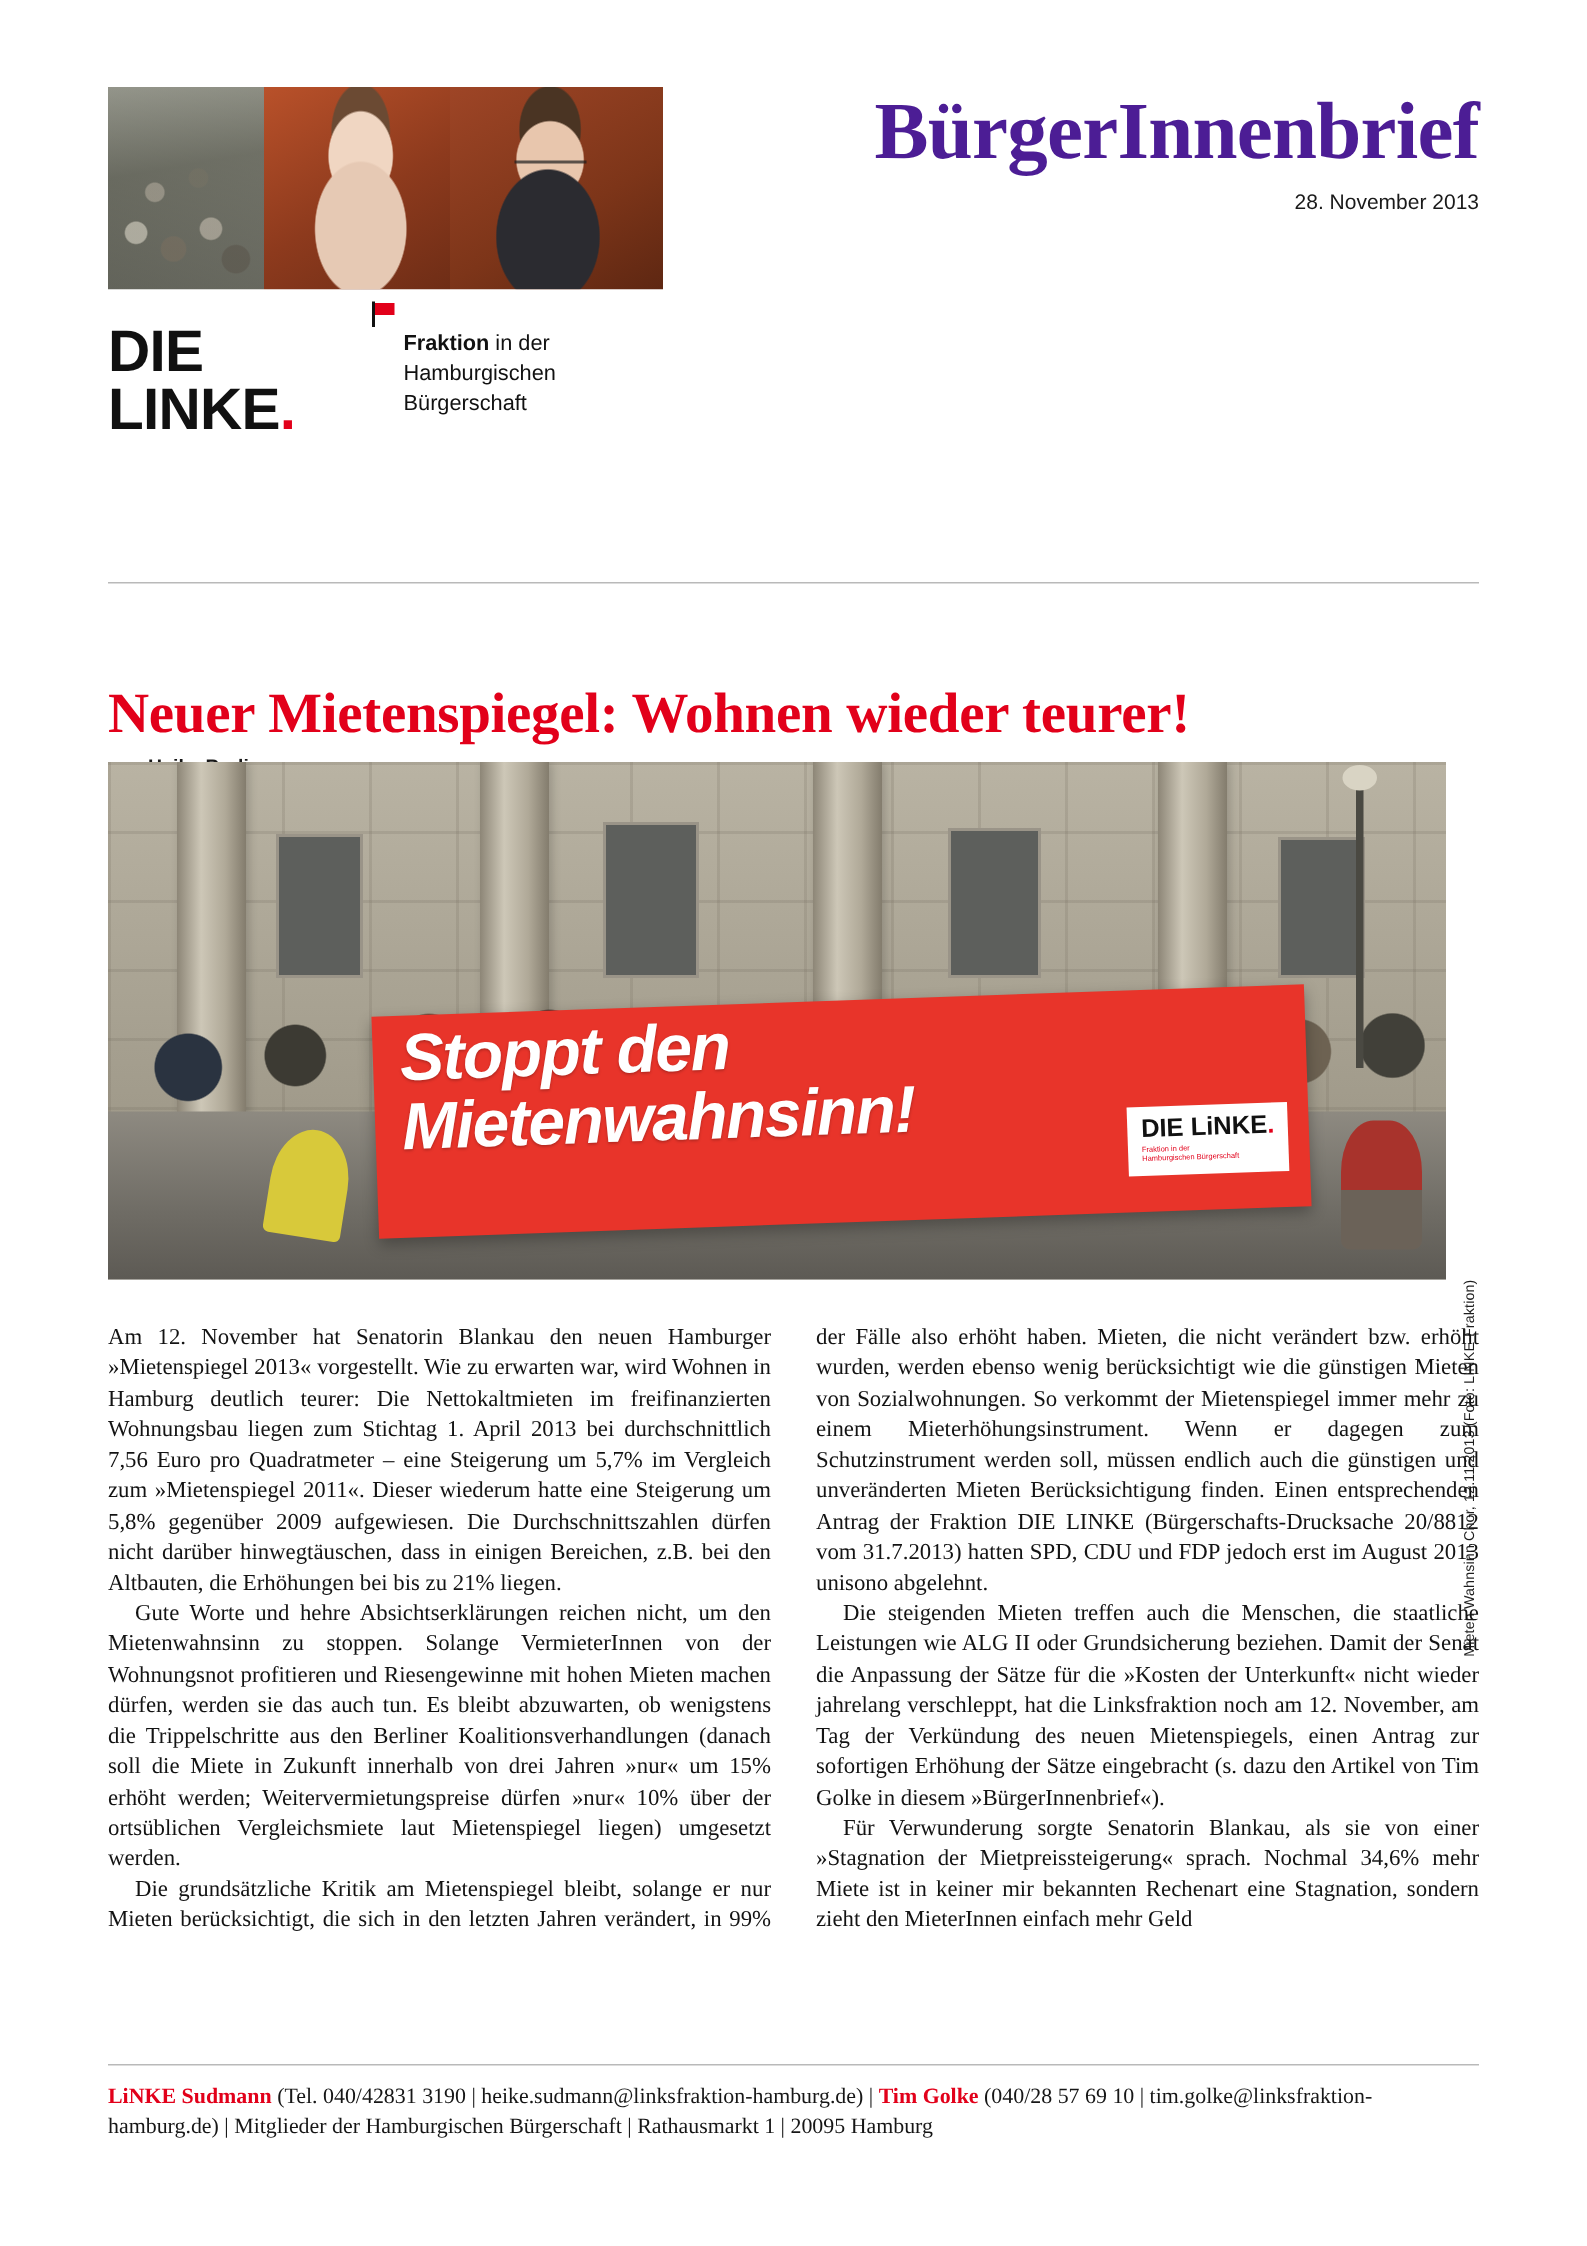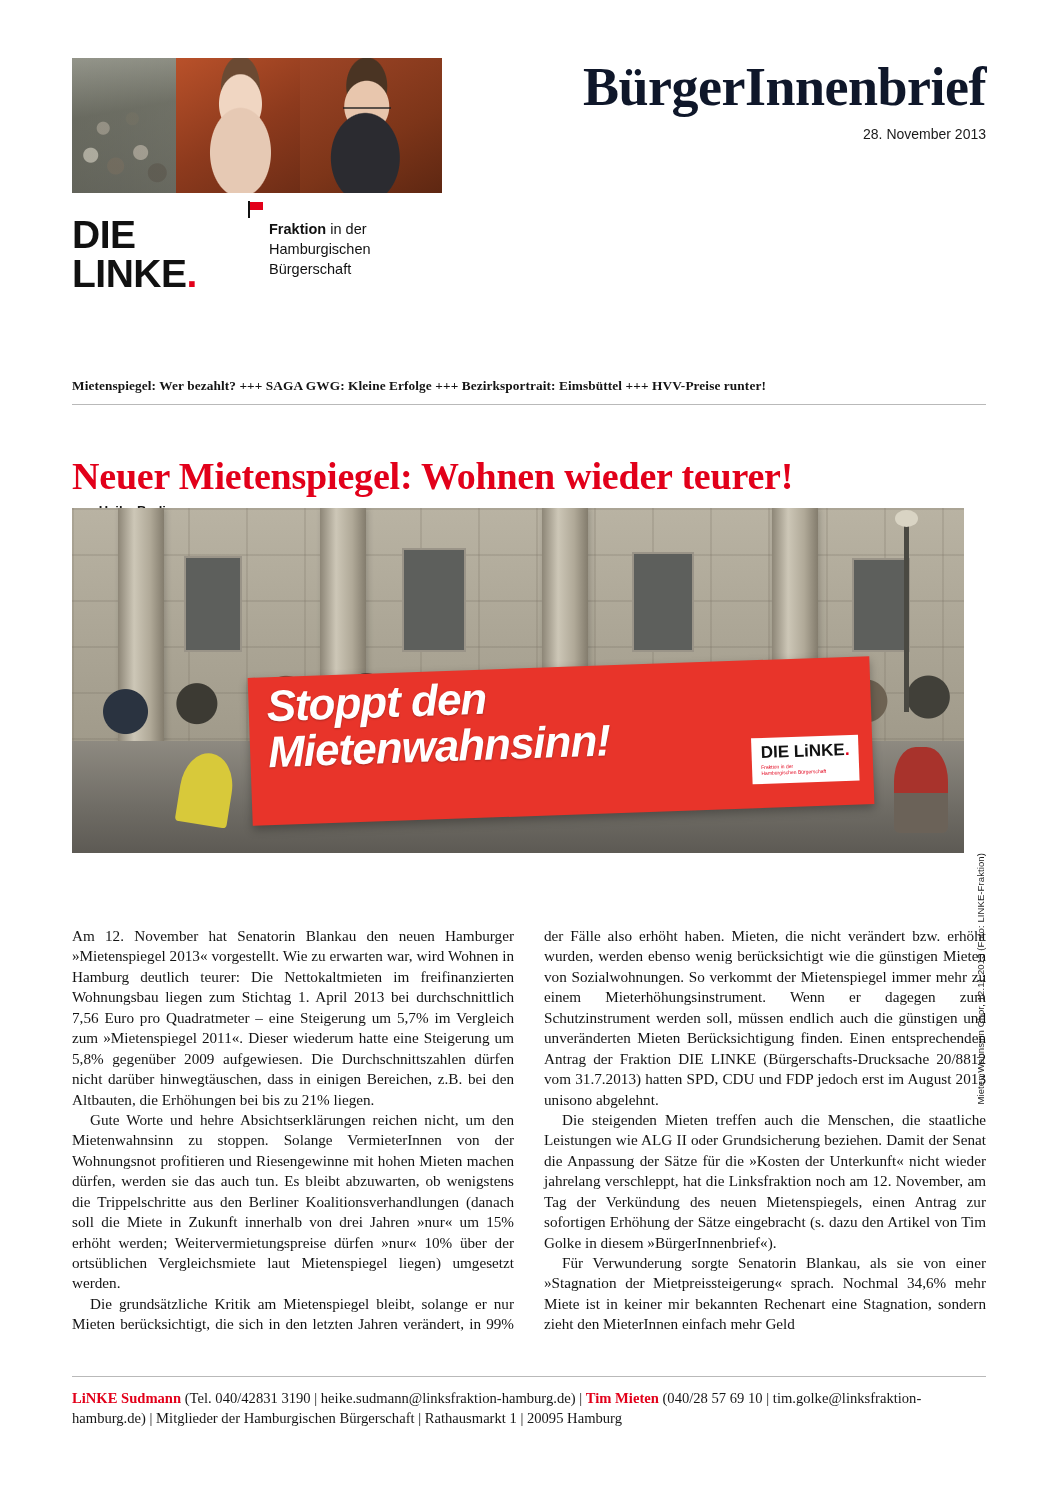--- a/index.html
+++ b/index.html
@@ -127,21 +127,21 @@
     position: absolute;
     right: 0; top: 60px;
     text-align: right;
     width: 520px;
   }
   .brand-title {
     font-family: "Liberation Serif", serif;
     font-weight: bold;
     font-size: 54px;
     line-height: 1;
-    color: #0f172a;
+    color: #4c1d95;
     letter-spacing: -0.5px;
   }
   .brand-date {
     font-family: Liberation Sans, sans-serif;
     font-size: 14px;
     color: #1a1a1a;
     margin-top: 12px;
   }
 
   
@@ -333,21 +333,21 @@
     font-family: "Liberation Sans", sans-serif;
     font-size: 9.5px;
     color: #1d1d1d;
     letter-spacing: 0.1px;
   }
 
   
   .body-cols {
     position: absolute;
     left: 72px; right: 72px;
-    top: 926px;
+    top: 882px;
     height: 470px;
     column-count: 2;
     column-gap: 30px;
     font-family: "Liberation Serif", serif;
     font-size: 15.2px;
     line-height: 1.345;
     text-align: justify;
     hyphens: auto;
     color: #131313;
   }
@@ -400,21 +400,20 @@
       </div>
     </div>
 
     <div class="brand">
       <div class="brand-title">BürgerInnenbrief</div>
       <div class="brand-date">28. November 2013</div>
     </div>
   </div>
 
   <div class="teaser-wrap">
-    <div class="teaser">Mietenspiegel: Wer bezahlt? +++ SAGA GWG: Kleine Erfolge +++ Bezirksportrait: Eimsbüttel +++ HVV-Preise runter!</div>
     <div class="rule"></div>
   </div>
 
   <div class="headline-wrap">
     <h1 class="headline">Neuer Mietenspiegel: Wohnen wieder teurer!</h1>
     <div class="byline">von Heike Berliner</div>
   </div>
 
   <div class="photo-area">
     <div class="main-photo">
@@ -457,17 +456,17 @@
     <p>Am 12. November hat Senatorin Blankau den neuen Hamburger »Mietenspiegel 2013« vorgestellt. Wie zu erwarten war, wird Wohnen in Hamburg deutlich teurer: Die Nettokaltmieten im freifinanzierten Wohnungsbau liegen zum Stichtag 1. April 2013 bei durchschnittlich 7,56 Euro pro Quadratmeter – eine Steigerung um 5,7% im Vergleich zum »Mietenspiegel 2011«. Dieser wiederum hatte eine Steigerung um 5,8% gegenüber 2009 aufgewiesen. Die Durchschnittszahlen dürfen nicht darüber hinwegtäuschen, dass in einigen Bereichen, z.B. bei den Altbauten, die Erhöhungen bei bis zu 21% liegen.</p>
     <p>Gute Worte und hehre Absichtserklärungen reichen nicht, um den Mietenwahnsinn zu stoppen. Solange VermieterInnen von der Wohnungsnot profitieren und Riesengewinne mit hohen Mieten machen dürfen, werden sie das auch tun. Es bleibt abzuwarten, ob wenigstens die Trippelschritte aus den Berliner Koalitionsverhandlungen (danach soll die Miete in Zukunft innerhalb von drei Jahren »nur« um 15% erhöht werden; Weitervermietungspreise dürfen »nur« 10% über der ortsüblichen Vergleichsmiete laut Mietenspiegel liegen) umgesetzt werden.</p>
     <p>Die grundsätzliche Kritik am Mietenspiegel bleibt, solange er nur Mieten berücksichtigt, die sich in den letzten Jahren verändert, in 99% der Fälle also erhöht haben. Mieten, die nicht verändert bzw. erhöht wurden, werden ebenso wenig berücksichtigt wie die günstigen Mieten von Sozialwohnungen. So verkommt der Mietenspiegel immer mehr zu einem Mieterhöhungsinstrument. Wenn er dagegen zum Schutzinstrument werden soll, müssen endlich auch die günstigen und unveränderten Mieten Berücksichtigung finden. Einen entsprechenden Antrag der Fraktion DIE LINKE (Bürgerschafts-Drucksache 20/8812 vom 31.7.2013) hatten SPD, CDU und FDP jedoch erst im August 2013 unisono abgelehnt.</p>
     <p>Die steigenden Mieten treffen auch die Menschen, die staatliche Leistungen wie ALG II oder Grundsicherung beziehen. Damit der Senat die Anpassung der Sätze für die »Kosten der Unterkunft« nicht wieder jahrelang verschleppt, hat die Linksfraktion noch am 12. November, am Tag der Verkündung des neuen Mietenspiegels, einen Antrag zur sofortigen Erhöhung der Sätze eingebracht (s. dazu den Artikel von Tim Golke in diesem »BürgerInnenbrief«).</p>
     <p>Für Verwunderung sorgte Senatorin Blankau, als sie von einer »Stagnation der Mietpreissteigerung« sprach. Nochmal 34,6% mehr Miete ist in keiner mir bekannten Rechenart eine Stagnation, sondern zieht den MieterInnen einfach mehr Geld</p>
   </div>
 
   <div class="footer">
     <div class="rule-top"></div>
     <div class="footer-text">
-      <span class="nm">LiNKE Sudmann</span><span> (Tel. 040/42831 3190 | heike.sudmann@linksfraktion-hamburg.de) | </span><span class="nm">Tim Mieten</span><span> (040/28 57 69 10 | tim.golke@linksfraktion-hamburg.de) | Mitglieder der Hamburgischen Bürgerschaft | Rathausmarkt 1 | 20095 Hamburg</span>
+      <span class="nm">LiNKE Sudmann</span><span> (Tel. 040/42831 3190 | heike.sudmann@linksfraktion-hamburg.de) | </span><span class="nm">Tim Golke</span><span> (040/28 57 69 10 | tim.golke@linksfraktion-hamburg.de) | Mitglieder der Hamburgischen Bürgerschaft | Rathausmarkt 1 | 20095 Hamburg</span>
     </div>
   </div>
 
 </div>
 
 </body></html>

